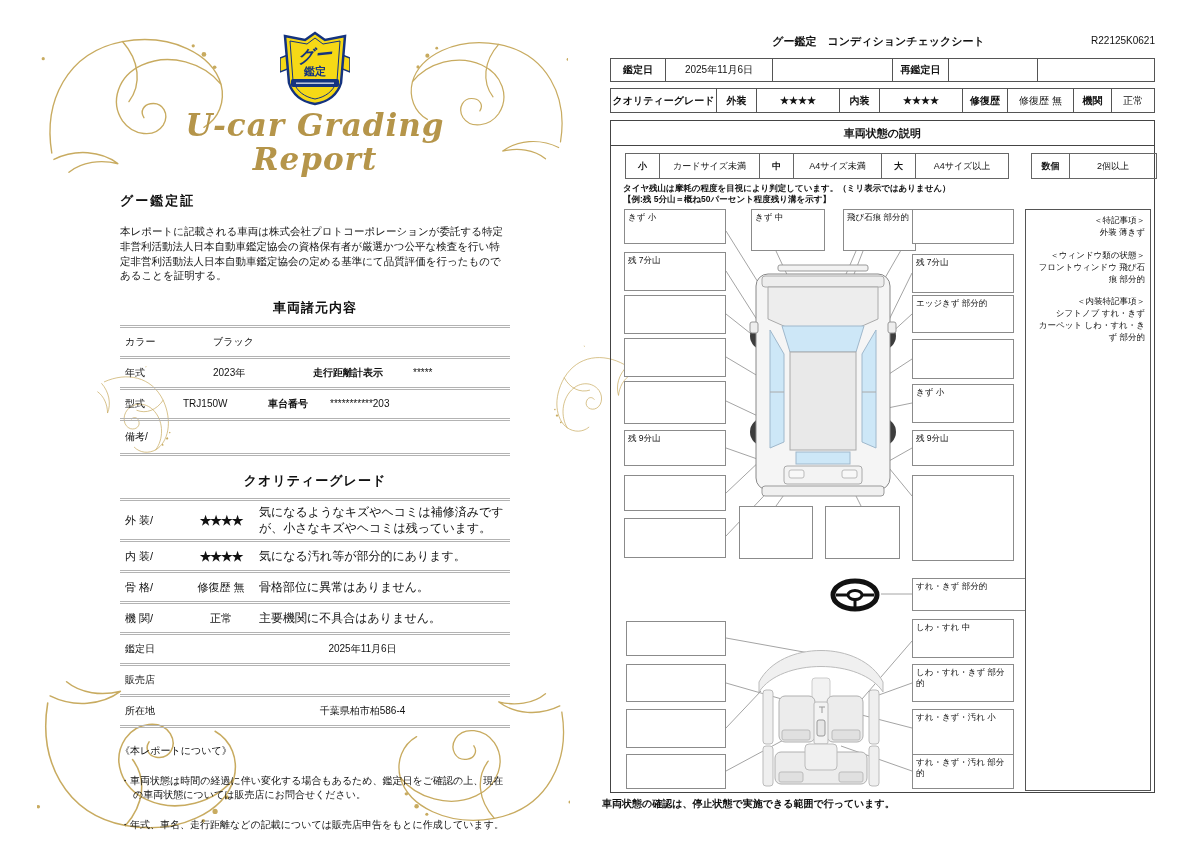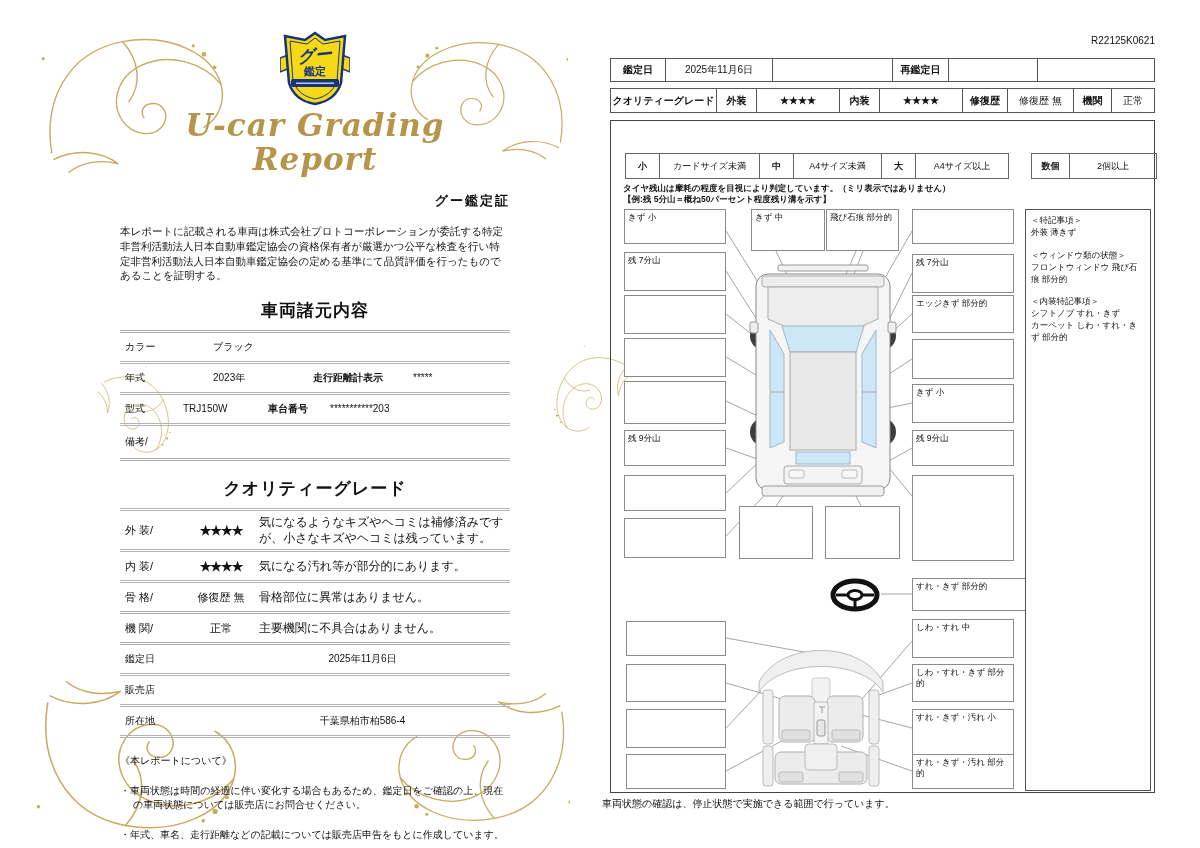--- a/index.html
+++ b/index.html
@@ -7,23 +7,23 @@
        font-family:"Liberation Sans",sans-serif;color:#111;}
   .page{position:absolute;}
 
   
   #report{left:35px;top:25px;width:525px;height:815px;}
   .orn{position:absolute;pointer-events:none;}
   .col{position:absolute;left:85px;top:0;width:390px;}
   .badge{display:block;margin:5px auto 0;}
   .script-title{margin-top:2px;text-align:center;font-family:"DejaVu Serif",serif;
      font-style:italic;font-weight:bold;font-size:31px;color:#b5954a;letter-spacing:1px;line-height:1.1;}
-  .cert-title{margin-top:16px;text-align:right;font-weight:bold;font-size:13px;letter-spacing:2px;}
+  .cert-title{margin-top:16px;text-align:left;font-weight:bold;font-size:13px;letter-spacing:2px;}
   .intro{margin-top:14px;font-family:"DejaVu Serif",serif;font-size:10.5px;line-height:1.4;text-align:left;}
-  .sec-title{margin-top:16px;text-align:center;font-weight:bold;font-size:17px;letter-spacing:1px;}
+  .sec-title{margin-top:16px;text-align:center;font-weight:bold;font-size:13px;letter-spacing:1px;}
   .tbl{margin-top:8px;border-top:3px double #b3b3b3;}
   .srow{display:flex;align-items:center;border-bottom:3px double #b3b3b3;min-height:22px;
         font-size:10px;padding:3px 0;}
   .sl{flex:0 0 auto;padding-left:5px;}
   .sv{flex:1 1 auto;}
   .q-label{flex:0 0 58px;font-size:11px;padding-left:5px;}
   .q-val{flex:0 0 76px;text-align:center;font-weight:bold;font-size:11px;}
   .q-val.stars{font-size:13px;letter-spacing:-1px;}
   .q-desc{flex:1 1 auto;font-size:12px;line-height:1.35;padding-right:2px;}
   .i-label{flex:0 0 90px;padding-left:5px;}
@@ -45,22 +45,22 @@
   .desc-h{height:24px;line-height:24px;text-align:center;font-weight:bold;font-size:11px;border-bottom:1px solid #444;}
   .legend{position:absolute;display:flex;height:26px;border:1px solid #666;box-sizing:border-box;}
   .lcell{border-right:1px solid #666;display:flex;align-items:center;justify-content:center;
          font-size:9px;box-sizing:border-box;white-space:nowrap;}
   .lcell:last-child{border-right:none;}
   .tire-note{position:absolute;left:12px;top:62px;font-size:8.5px;font-weight:bold;line-height:1.3;}
   .lbox{position:absolute;border:1px solid #8b8b8b;background:#fff;font-size:8.5px;
         padding:2px 3px;line-height:1.25;box-sizing:border-box;color:#111;}
   .notes{position:absolute;left:414px;top:88px;width:126px;height:582px;border:1px solid #555;
          box-sizing:border-box;padding:5px 5px;font-size:8.5px;line-height:1.4;background:#fff;}
-  .notes div{min-height:11px;}
-  .sheet-footer{position:absolute;left:0;top:765px;font-size:10px;font-weight:normal;}
+  .notes div{min-height:11px;text-align:right;}
+  .sheet-footer{position:absolute;left:0;top:765px;font-size:10px;font-weight:bold;}
   .lines{position:absolute;left:0;top:0;pointer-events:none;}
 </style>
 </head>
 <body>
 
 <svg width="0" height="0" style="position:absolute">
   <defs>
     <g id="fl" stroke="#c8ab60" fill="none" stroke-width="1.3" stroke-linecap="round">
       <path d="M8,112 C0,64 22,18 74,8 C120,0 158,20 166,48 C150,28 118,18 92,30 C70,40 62,64 74,82 C84,96 104,98 112,86 C118,76 112,64 100,66 C94,67 90,73 94,79"></path>
       <path d="M74,8 C90,26 92,48 80,64"></path>
@@ -174,20 +174,21 @@
       <p class="about-title">《本レポートについて》</p>
       <p>・車両状態は時間の経過に伴い変化する場合もあるため、鑑定日をご確認の上、現在の車両状態については販売店にお問合せください。</p>
       <p>・年式、車名、走行距離などの記載については販売店申告をもとに作成しています。</p>
 
     </div>
 
   </div>
 </div>
 
 <div class="page" id="sheet">
+  <div class="sheet-title">グー鑑定　コンディションチェックシート</div>
   <div class="sheet-ref">R22125K0621</div>
 
   <div class="frow" style="top:26px;height:24px">
     <div class="fcell b" style="width:55px">鑑定日</div>
     <div class="fcell" style="width:107px">2025年11月6日</div>
     <div class="fcell" style="width:120px"></div>
     <div class="fcell b" style="width:56px">再鑑定日</div>
     <div class="fcell" style="width:89px"></div>
     <div class="fcell" style="flex:1"></div>
   </div>
@@ -198,20 +199,21 @@
     <div class="fcell b" style="width:83px">★★★★</div>
     <div class="fcell b" style="width:40px">内装</div>
     <div class="fcell b" style="width:83px">★★★★</div>
     <div class="fcell b" style="width:45px">修復歴</div>
     <div class="fcell" style="width:66px">修復歴 無</div>
     <div class="fcell b" style="width:38px">機関</div>
     <div class="fcell" style="flex:1">正常</div>
   </div>
 
   <div class="desc">
+    <div class="desc-h">車両状態の説明</div>
 
     <div class="legend" style="left:14px;top:32px">
       <div class="lcell b" style="width:34px;font-weight:bold">小</div>
       <div class="lcell" style="width:100px">カードサイズ未満</div>
       <div class="lcell" style="width:34px;font-weight:bold">中</div>
       <div class="lcell" style="width:88px">A4サイズ未満</div>
       <div class="lcell" style="width:34px;font-weight:bold">大</div>
       <div class="lcell" style="width:92px">A4サイズ以上</div>
     </div>
     <div class="legend" style="left:420px;top:32px">
@@ -319,21 +321,21 @@
     <div class="lbox" style="left:13px;top:88px;width:102px;height:35px">きず 小</div>
     <div class="lbox" style="left:13px;top:131px;width:102px;height:39px">残 7分山</div>
     <div class="lbox" style="left:13px;top:174px;width:102px;height:39px"></div>
     <div class="lbox" style="left:13px;top:217px;width:102px;height:39px"></div>
     <div class="lbox" style="left:13px;top:260px;width:102px;height:43px"></div>
     <div class="lbox" style="left:13px;top:309px;width:102px;height:36px">残 9分山</div>
     <div class="lbox" style="left:13px;top:354px;width:102px;height:36px"></div>
     <div class="lbox" style="left:13px;top:397px;width:102px;height:40px"></div>
 
     <div class="lbox" style="left:140px;top:88px;width:74px;height:42px">きず 中</div>
-    <div class="lbox" style="left:215px;top:88px;width:73px;height:42px">飛び石痕 部分的</div>
+    <div class="lbox" style="left:232px;top:88px;width:73px;height:42px">飛び石痕 部分的</div>
 
     <div class="lbox" style="left:301px;top:88px;width:102px;height:35px"></div>
     <div class="lbox" style="left:301px;top:133px;width:102px;height:39px">残 7分山</div>
     <div class="lbox" style="left:301px;top:174px;width:102px;height:38px">エッジきず 部分的</div>
     <div class="lbox" style="left:301px;top:218px;width:102px;height:40px"></div>
     <div class="lbox" style="left:301px;top:263px;width:102px;height:39px">きず 小</div>
     <div class="lbox" style="left:301px;top:309px;width:102px;height:36px">残 9分山</div>
     <div class="lbox" style="left:301px;top:354px;width:102px;height:86px"></div>
 
     <div class="lbox" style="left:128px;top:385px;width:74px;height:53px"></div>

